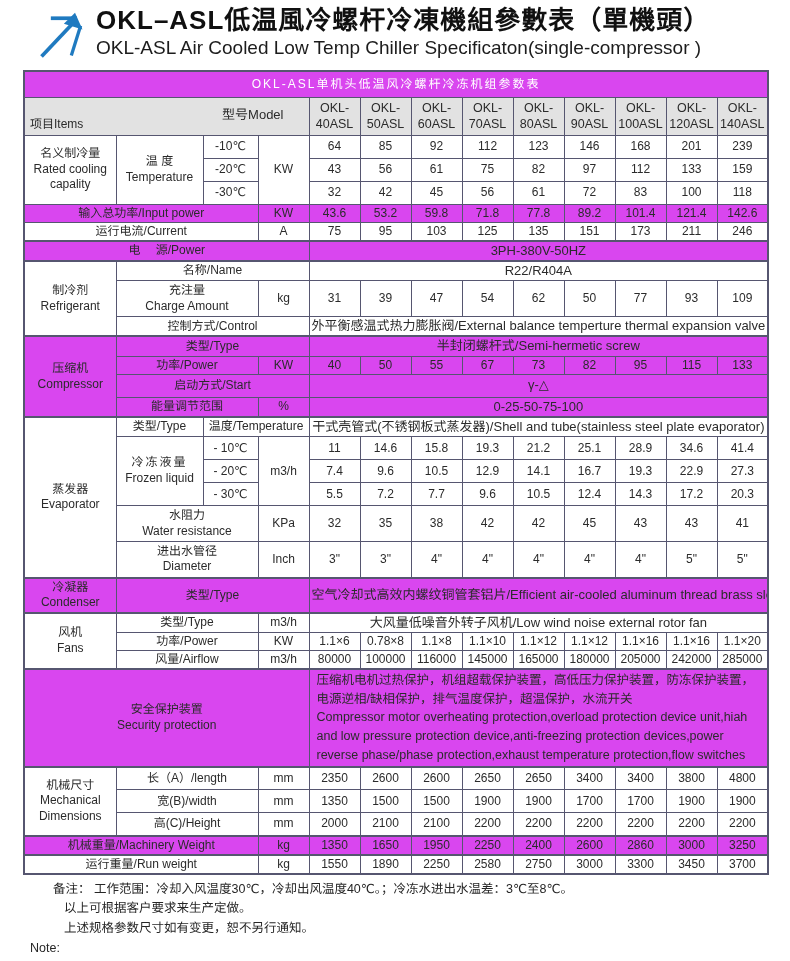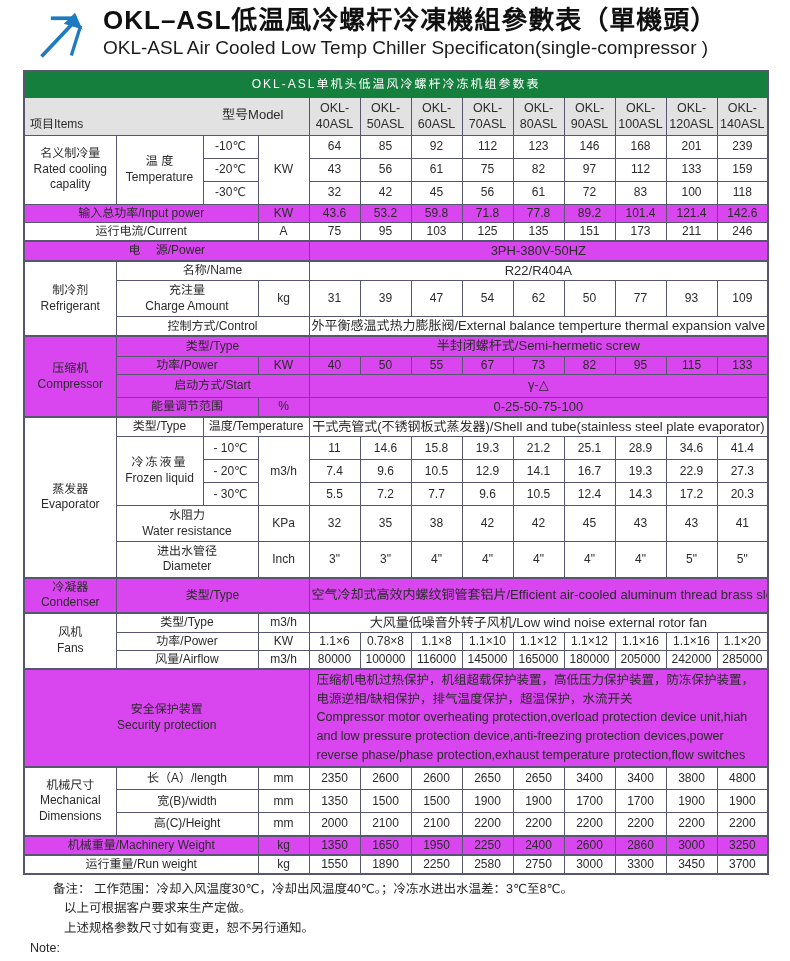--- a/index.html
+++ b/index.html
@@ -5,41 +5,41 @@
   * { box-sizing: border-box; }
   html,body { margin:0; padding:0; background:#ffffff; }
   body {
     width:790px; height:961px; overflow:hidden;
     font-family:"Liberation Sans","DejaVu Sans",sans-serif;
     color:#2b2b2b;
   }
   .page { position:relative; width:790px; height:961px; }
 
   
-  .hdr { display:flex; align-items:flex-start; padding:6px 0 0 32px;gap:7px; }
+  .hdr { display:flex; align-items:flex-start; padding:6px 0 0 32px; }
   .logo { width:60px; height:54px; flex:0 0 auto; margin-top:2px; }
   .titles { margin-left:4px; }
   .title-zh { margin:0; font-size:26px; line-height:1.15; font-weight:700; color:#101010; letter-spacing:1px; }
   .title-en { margin:1px 0 0 0; font-size:19px; line-height:1.2; font-weight:400; color:#1c1c1c; }
 
   
   table.spec {
     border-collapse:collapse; table-layout:fixed;
     width:744px; margin:8px 0 0 23px;
     border:2px solid #565670;
   }
   .spec td, .spec th {
     border:1px solid #565670;
     font-size:12px; font-weight:400;
     text-align:center; vertical-align:middle;
     padding:1px 2px; line-height:1.25;
     overflow:hidden;
   }
   .banner {
-    background:#15803d; color:#ffffff;
+    background:#d946ef; color:#ffffff;
     font-size:17px; font-weight:700; letter-spacing:2px;
     height:26px;
   }
   tr.head-row td, tr.head-row th { background:#e2e2e2; height:38px; font-size:12.5px; }
   th.model div { line-height:1.3; }
 
   .diag {
     position:relative;
     background-color:#e2e2e2;
     background-image:linear-gradient(to bottom right,

